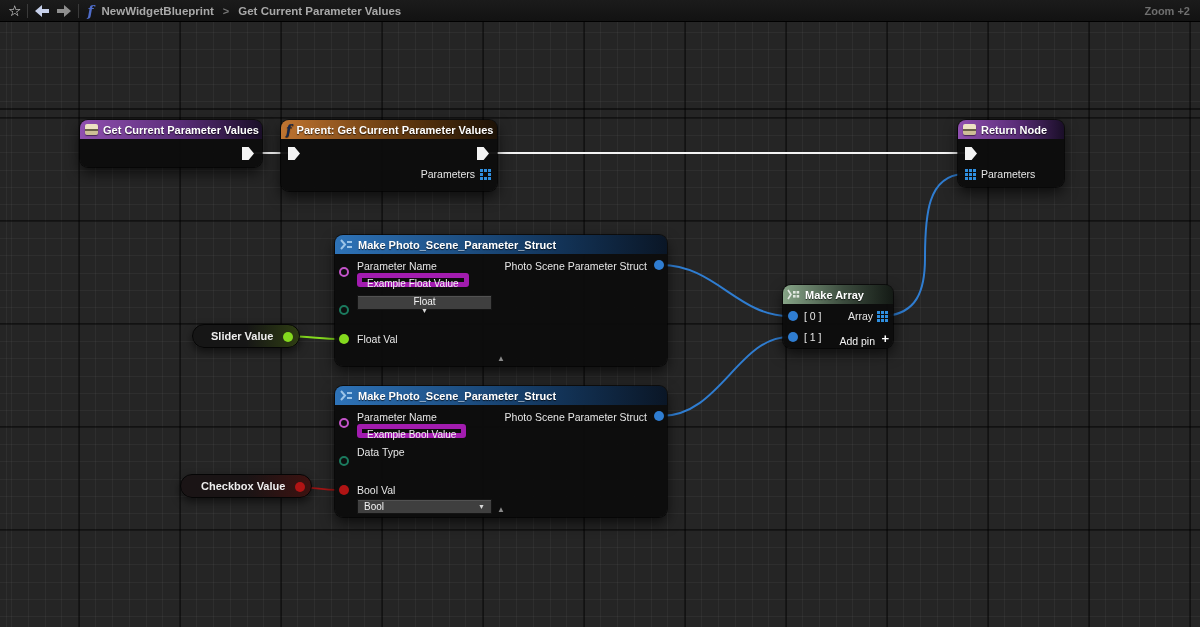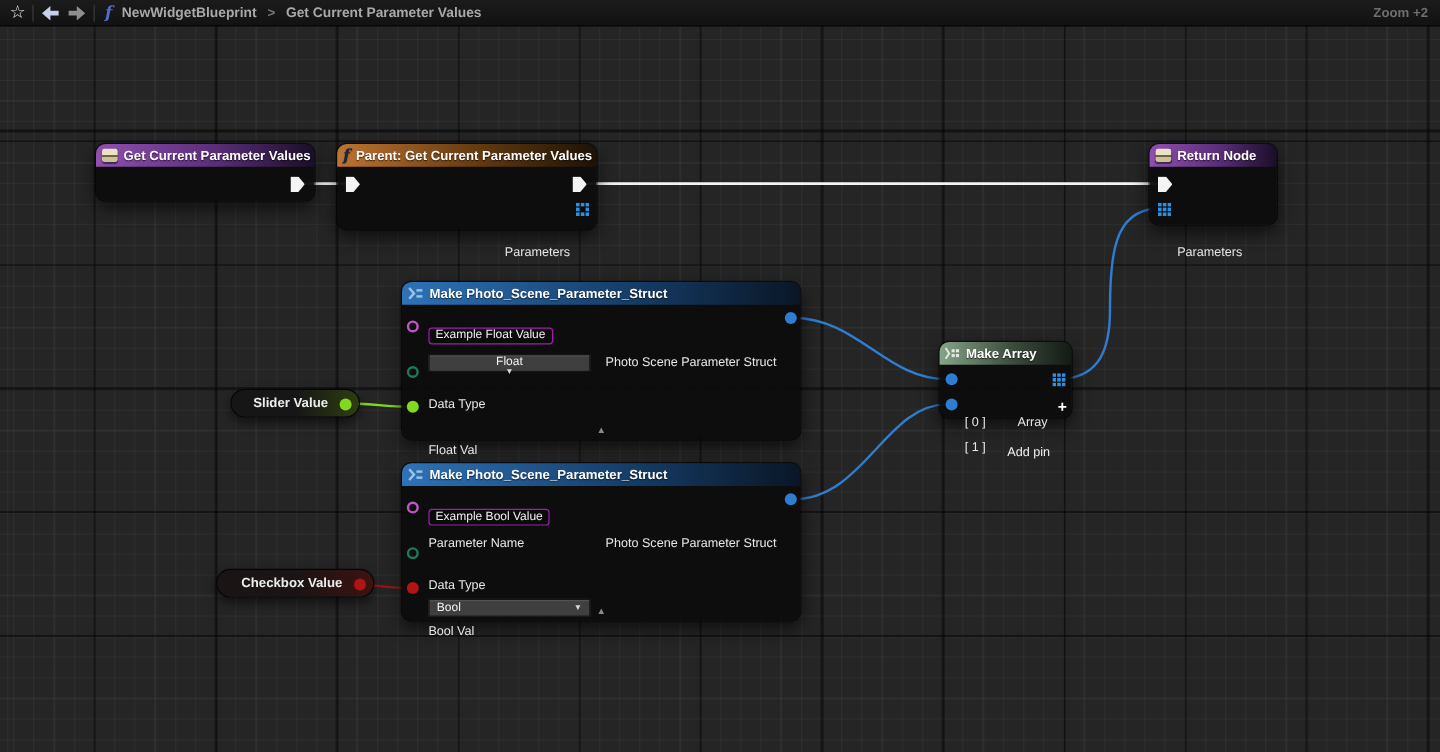--- a/index.html
+++ b/index.html
@@ -47,24 +47,24 @@
   .stack-icon { width:13px; height:11px; border-radius:2px; flex:0 0 auto;
       background:linear-gradient(#ece2c2 0 45%, #6a6148 45% 60%, #cdbf96 60% 100%);
       box-shadow:0 1px 1px rgba(0,0,0,0.5); }
   .fn-f { font-family:"DejaVu Serif", serif; font-style:italic; font-weight:bold;
           color:#16264a; font-size:13px; line-height:11px; }
 
   .exec-pin { position:absolute; width:12px; height:13px; background:#f4f4f4;
               clip-path:polygon(0 0,55% 0,100% 50%,55% 100%,0 100%); }
   .pin { position:absolute; width:10px; height:10px; border-radius:50%; }
   .pin.hollow { background:transparent; border:2px solid; }
-  .pin-label { position:absolute; font-size:10.5px; color:#e6e6e6; white-space:nowrap;margin-top:36px; }
+  .pin-label { position:absolute; font-size:10.5px; color:#e6e6e6; white-space:nowrap; }
   .pin-label.right { text-align:right; }
 
-  .pin-input { position:absolute; height:14px; line-height:12px; border:1px solid #a21caf;
+  .pin-input { position:absolute; height:14px; line-height:12px; border:5px solid #a21caf;
                border-radius:3px; background:#0b0b0b; color:#f0f0f0; font-size:10px;
                padding:0 5px; white-space:nowrap; }
   .pin-select { position:absolute; height:15px; background:#3f3f3f; border:1px solid #141414;
                 box-shadow:inset 0 1px 0 rgba(255,255,255,0.1); color:#f2f2f2; font-size:10px;
                 display:flex; align-items:center; justify-content:space-between; padding:0 6px; }
   .dd-arrow { font-size:7px; color:#d8d8d8; }
   .collapse { position:absolute; left:0; right:0; text-align:center; color:#8a8a8a;
               font-size:8px; }
 
   .grid-icon { display:inline-block; }

